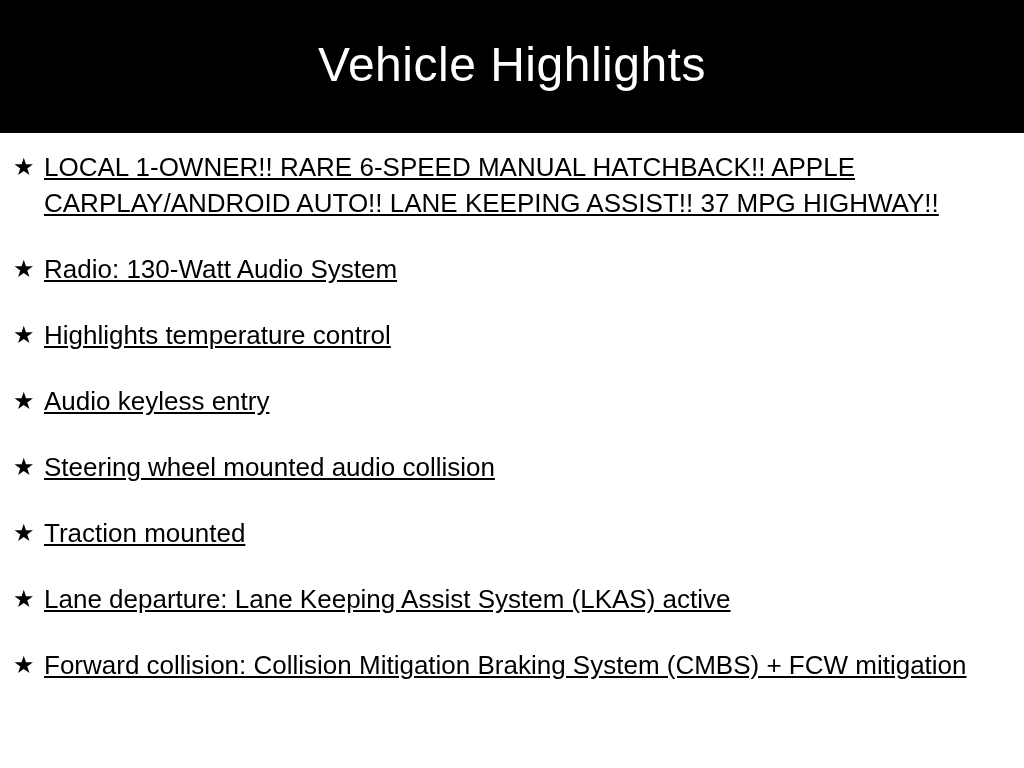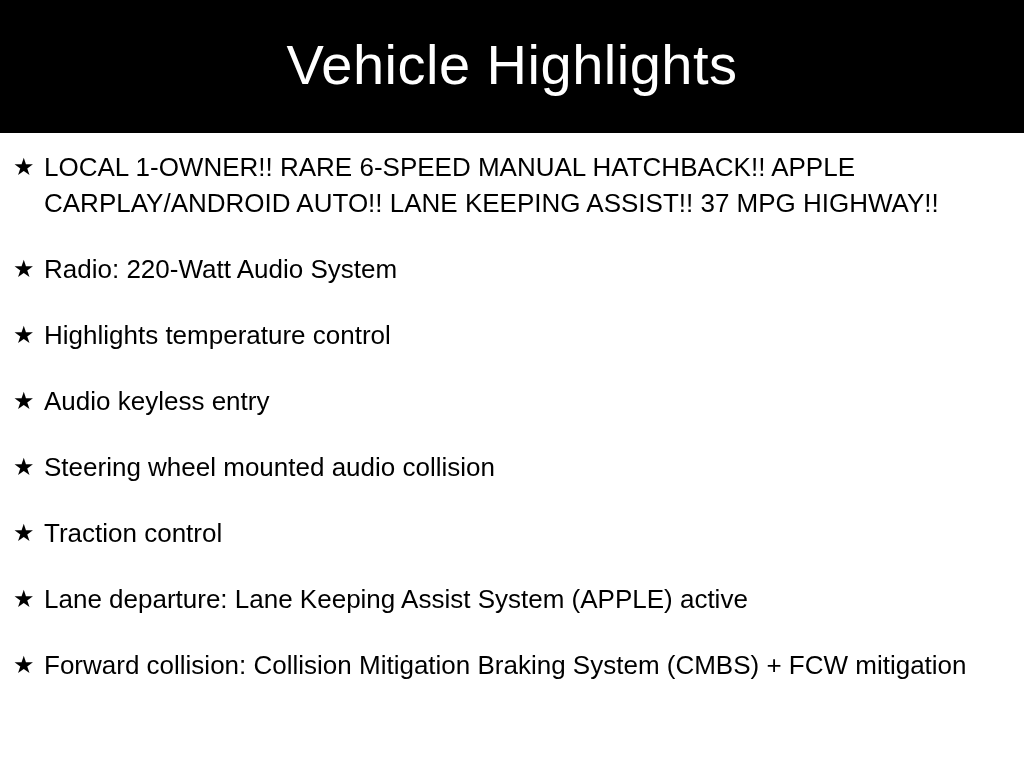--- a/index.html
+++ b/index.html
@@ -25,21 +25,21 @@
     background: var(--header-bg, #000000);
     display: flex;
     align-items: center;
     justify-content: center;
     box-sizing: border-box;
   }
   .slide-title {
     margin: 4px;
     padding-bottom: 4px;
     color: var(--title-color, #ffffff);
-    font-size: 56px;
+    font-size: 48px;
     font-weight: 400;
     letter-spacing: 0.5px;
     white-space: nowrap;
   }
   .slide-body {
     box-sizing: border-box;
     padding: 16px 40px 0 13px;
   }
   ul.bullet-list {
     list-style: none;
@@ -57,20 +57,21 @@
   }
   .bullet-glyph {
     flex: 0 0 31px;
     width: 31px;
     font-size: 24px;
     line-height: 36px;
     color: var(--body-text, #000000);
   }
   .bullet-text {
     flex: 1 1 auto;
+    text-decoration: underline;
   }
 </style>
 </head>
 <body>
 
 <div class="slide">
 
   <div class="slide-header">
     <h1 class="slide-title">Vehicle Highlights</h1>
   </div>
@@ -78,46 +79,46 @@
   <div class="slide-body">
     <ul class="bullet-list">
 
       <li>
         <span class="bullet-glyph">★</span>
         <span class="bullet-text">LOCAL 1-OWNER!! RARE 6-SPEED MANUAL HATCHBACK!! APPLE CARPLAY/ANDROID AUTO!! LANE KEEPING ASSIST!! 37 MPG HIGHWAY!!</span>
       </li>
 
       <li>
         <span class="bullet-glyph">★</span>
-        <span class="bullet-text">Radio: 220-Watt Audio System</span>
+        <span class="bullet-text">Radio: 130-Watt Audio System</span>
       </li>
 
       <li>
         <span class="bullet-glyph">★</span>
         <span class="bullet-text">Highlights temperature control</span>
       </li>
 
       <li>
         <span class="bullet-glyph">★</span>
         <span class="bullet-text">Audio keyless entry</span>
       </li>
 
       <li>
         <span class="bullet-glyph">★</span>
         <span class="bullet-text">Steering wheel mounted audio collision</span>
       </li>
 
       <li>
         <span class="bullet-glyph">★</span>
-        <span class="bullet-text">Traction control</span>
+        <span class="bullet-text">Traction mounted</span>
       </li>
 
       <li>
         <span class="bullet-glyph">★</span>
-        <span class="bullet-text">Lane departure: Lane Keeping Assist System (APPLE) active</span>
+        <span class="bullet-text">Lane departure: Lane Keeping Assist System (LKAS) active</span>
       </li>
 
       <li>
         <span class="bullet-glyph">★</span>
         <span class="bullet-text">Forward collision: Collision Mitigation Braking System (CMBS) + FCW mitigation</span>
       </li>
 
     </ul>
   </div>
 

